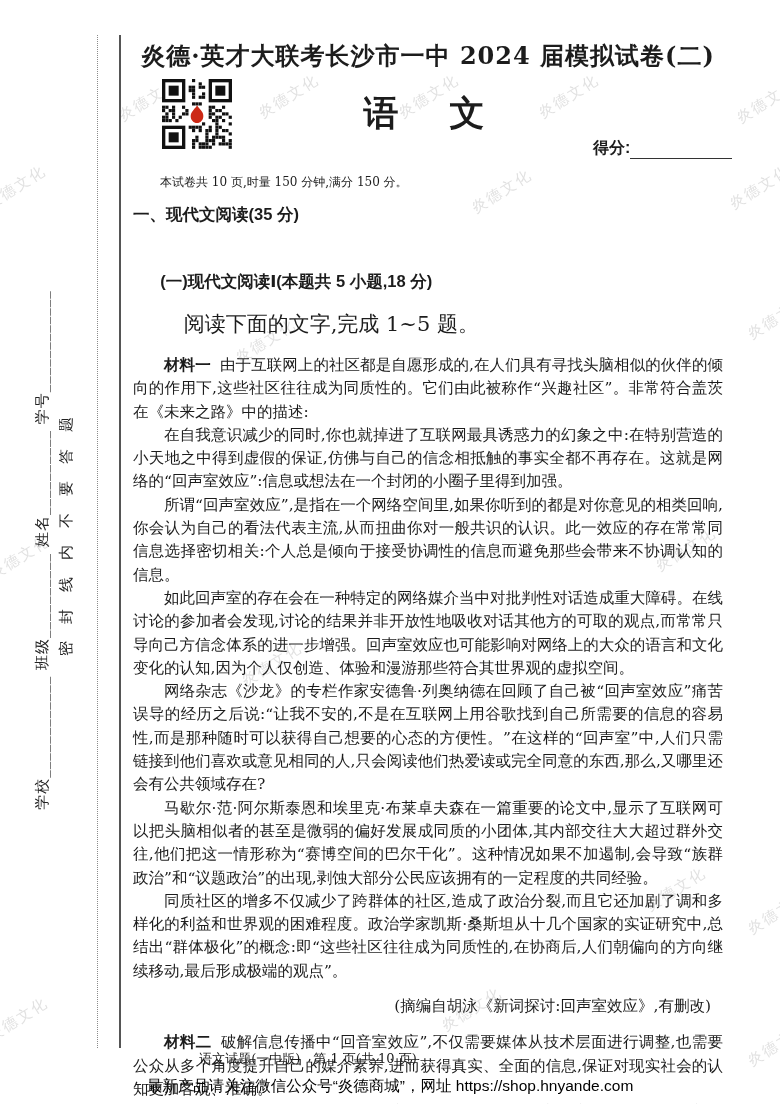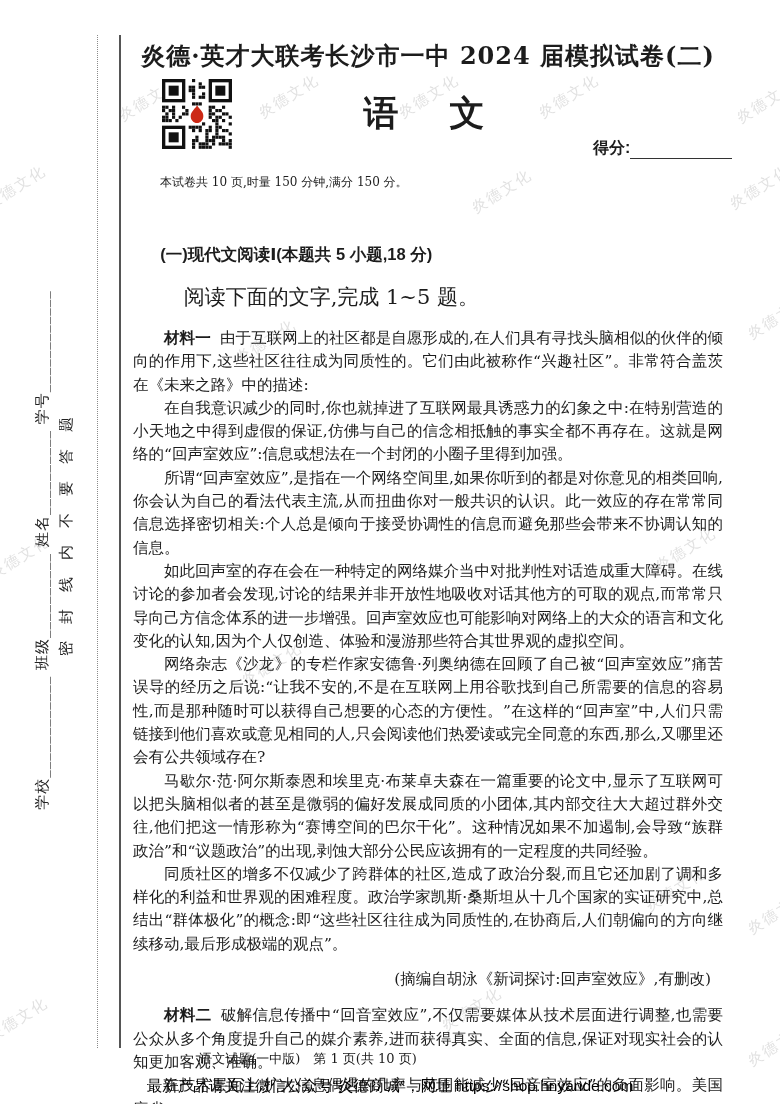--- a/index.html
+++ b/index.html
@@ -218,20 +218,21 @@
 
   <div class="subject-title">语　文</div>
 
   <div class="score-line">
     <span>得分:</span><span class="score-underline"></span>
   </div>
 
   <div class="exam-info">本试卷共 10 页,时量 150 分钟,满分 150 分。</div>
 
   <div class="content">
+    <h1>一、现代文阅读(35 分)</h1>
     <h2>(一)现代文阅读Ⅰ(本题共 5 小题,18 分)</h2>
     <p class="instruction">阅读下面的文字,完成 1~5 题。</p>
 
     <p class="body"><span class="mat-label">材料一</span><span>由于互联网上的社区都是自愿形成的,在人们具有寻找头脑相似的伙伴的倾向的作用下,这些社区往往成为同质性的。它们由此被称作“兴趣社区”。非常符合盖茨在《未来之路》中的描述:</span></p>
     <p class="body"><span>在自我意识减少的同时,你也就掉进了互联网最具诱惑力的幻象之中:在特别营造的小天地之中得到虚假的保证,仿佛与自己的信念相抵触的事实全都不再存在。这就是网络的“回声室效应”:信息或想法在一个封闭的小圈子里得到加强。</span></p>
     <p class="body"><span>所谓“回声室效应”,是指在一个网络空间里,如果你听到的都是对你意见的相类回响,你会认为自己的看法代表主流,从而扭曲你对一般共识的认识。此一效应的存在常常同信息选择密切相关:个人总是倾向于接受协调性的信息而避免那些会带来不协调认知的信息。</span></p>
     <p class="body"><span>如此回声室的存在会在一种特定的网络媒介当中对批判性对话造成重大障碍。在线讨论的参加者会发现,讨论的结果并非开放性地吸收对话其他方的可取的观点,而常常只导向己方信念体系的进一步增强。回声室效应也可能影响对网络上的大众的语言和文化变化的认知,因为个人仅创造、体验和漫游那些符合其世界观的虚拟空间。</span></p>
     <p class="body"><span>网络杂志《沙龙》的专栏作家安德鲁·列奥纳德在回顾了自己被“回声室效应”痛苦误导的经历之后说:“让我不安的,不是在互联网上用谷歌找到自己所需要的信息的容易性,而是那种随时可以获得自己想要的心态的方便性。”在这样的“回声室”中,人们只需链接到他们喜欢或意见相同的人,只会阅读他们热爱读或完全同意的东西,那么,又哪里还会有公共领域存在?</span></p>
     <p class="body"><span>马歇尔·范·阿尔斯泰恩和埃里克·布莱卓夫森在一篇重要的论文中,显示了互联网可以把头脑相似者的甚至是微弱的偏好发展成同质的小团体,其内部交往大大超过群外交往,他们把这一情形称为“赛博空间的巴尔干化”。这种情况如果不加遏制,会导致“族群政治”和“议题政治”的出现,剥蚀大部分公民应该拥有的一定程度的共同经验。</span></p>
     <p class="body"><span>同质社区的增多不仅减少了跨群体的社区,造成了政治分裂,而且它还加剧了调和多样化的利益和世界观的困难程度。政治学家凯斯·桑斯坦从十几个国家的实证研究中,总结出“群体极化”的概念:即“这些社区往往成为同质性的,在协商后,人们朝偏向的方向继续移动,最后形成极端的观点”。</span></p>

